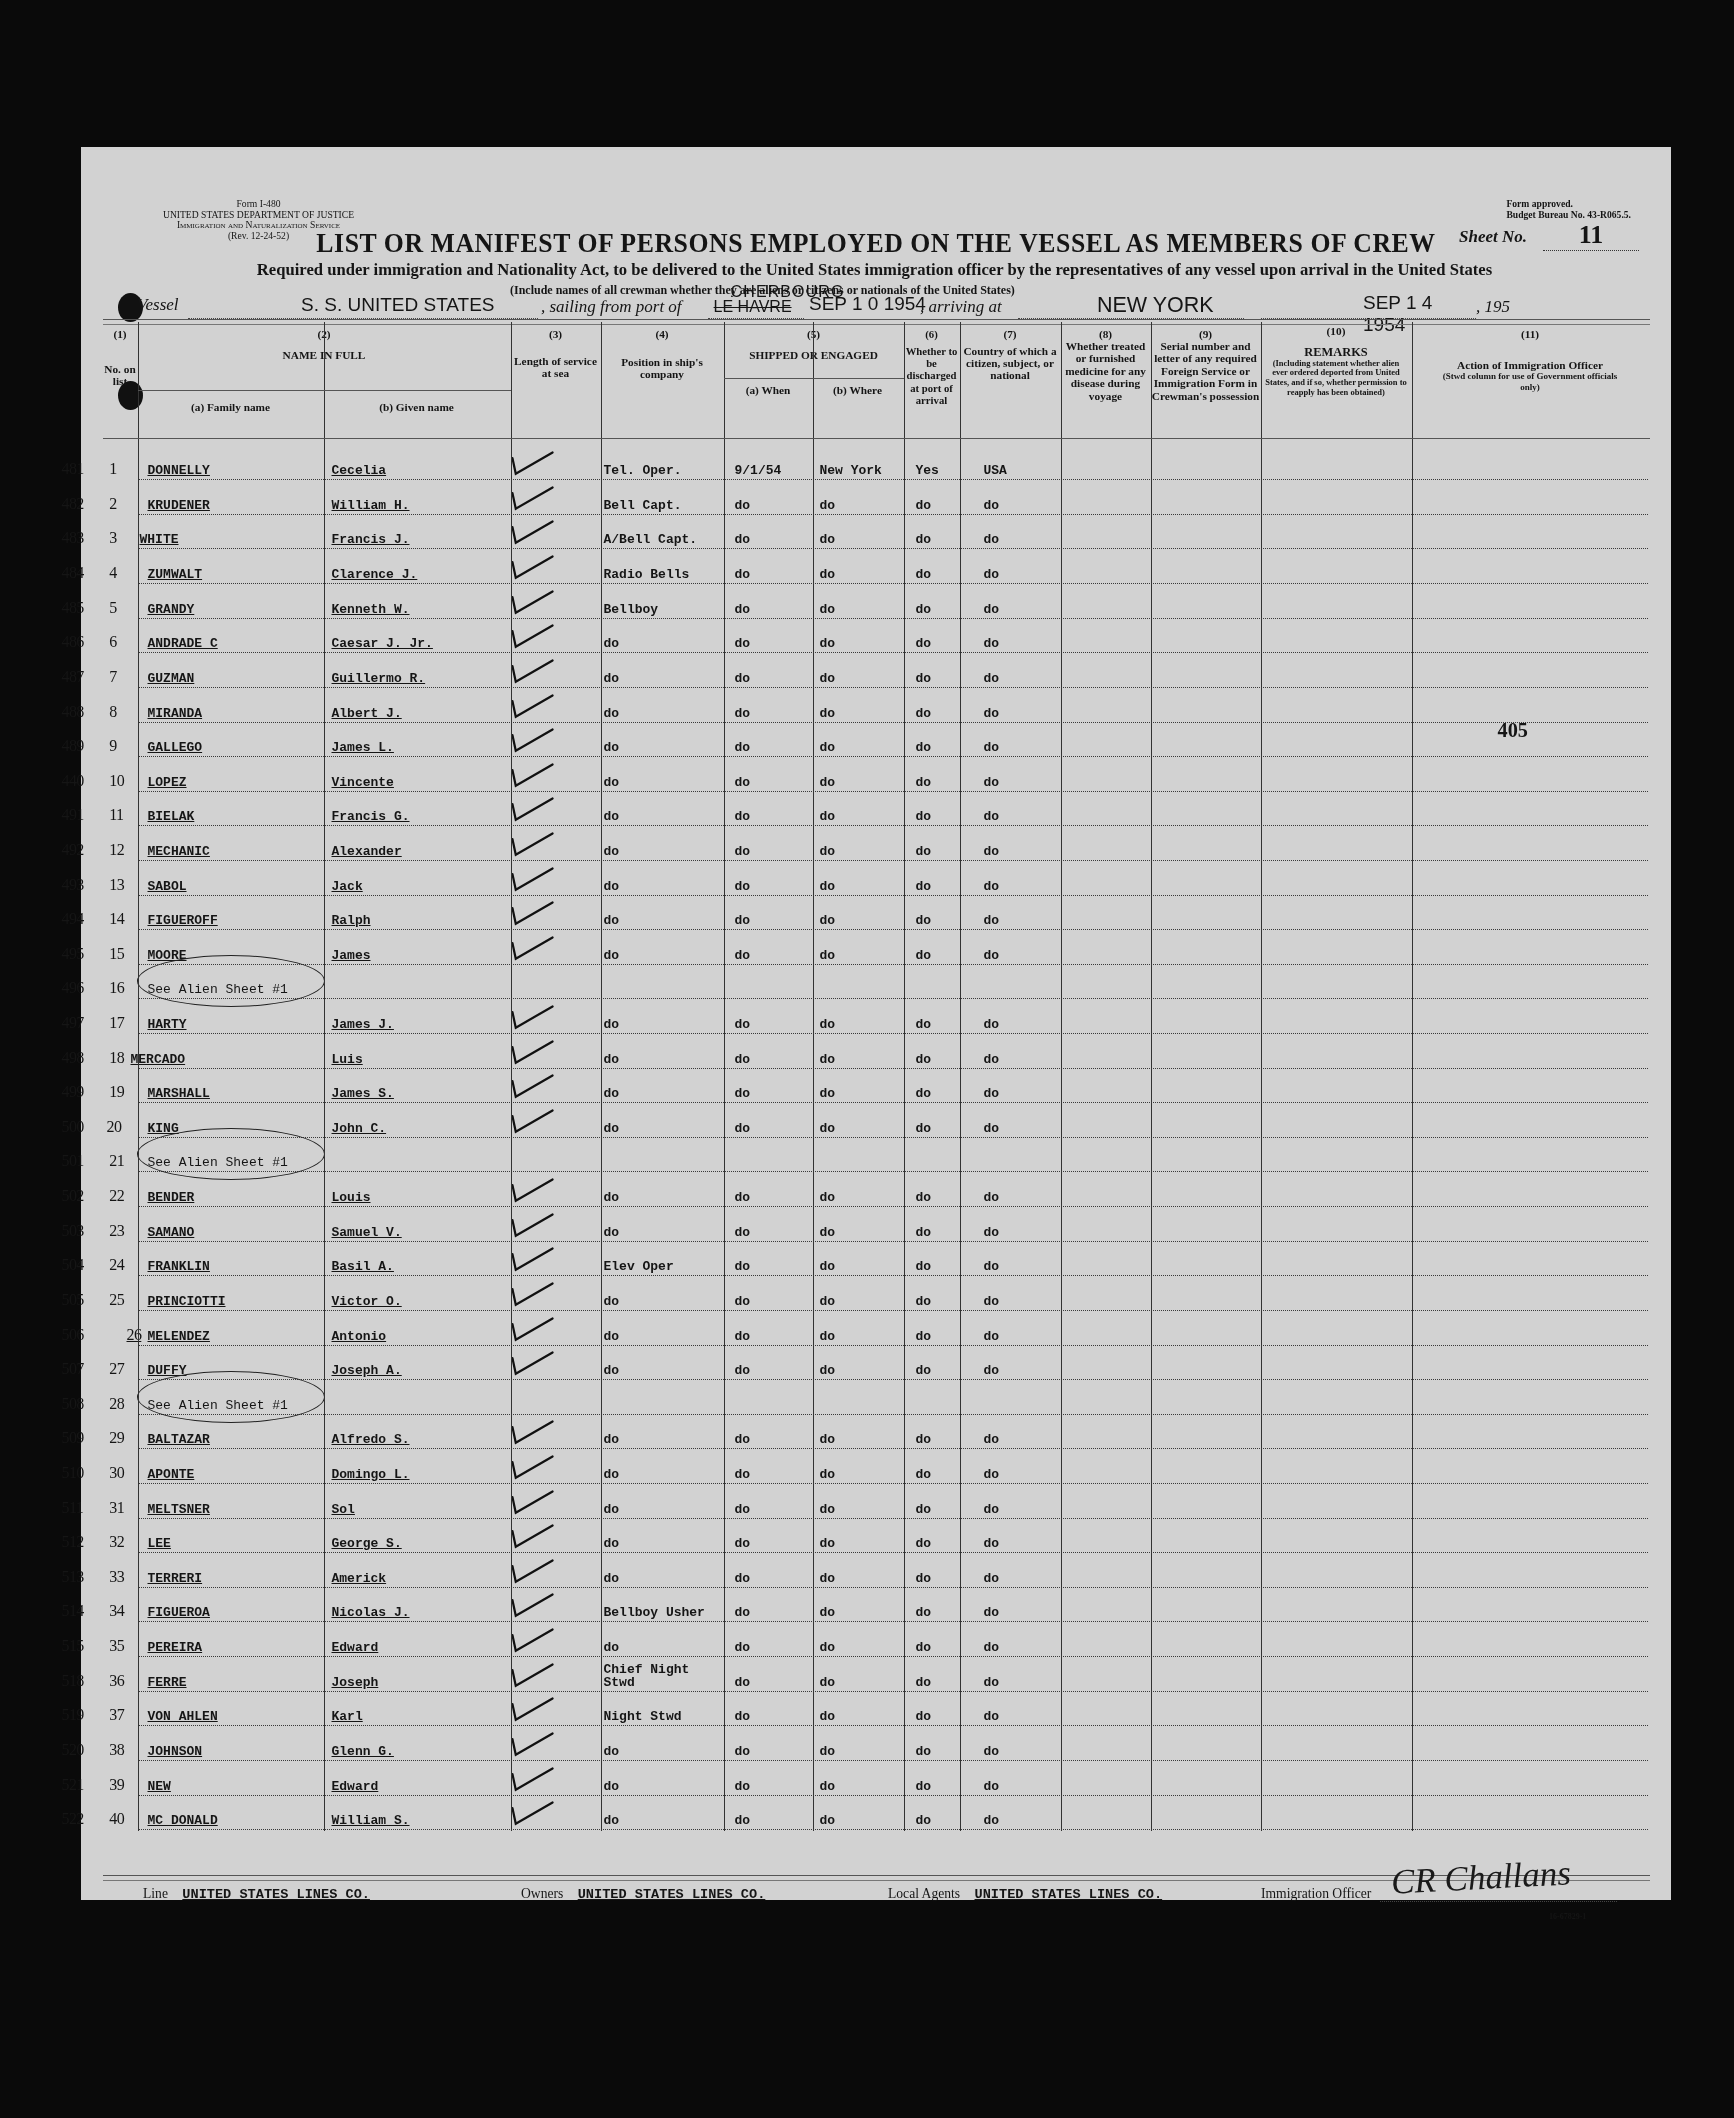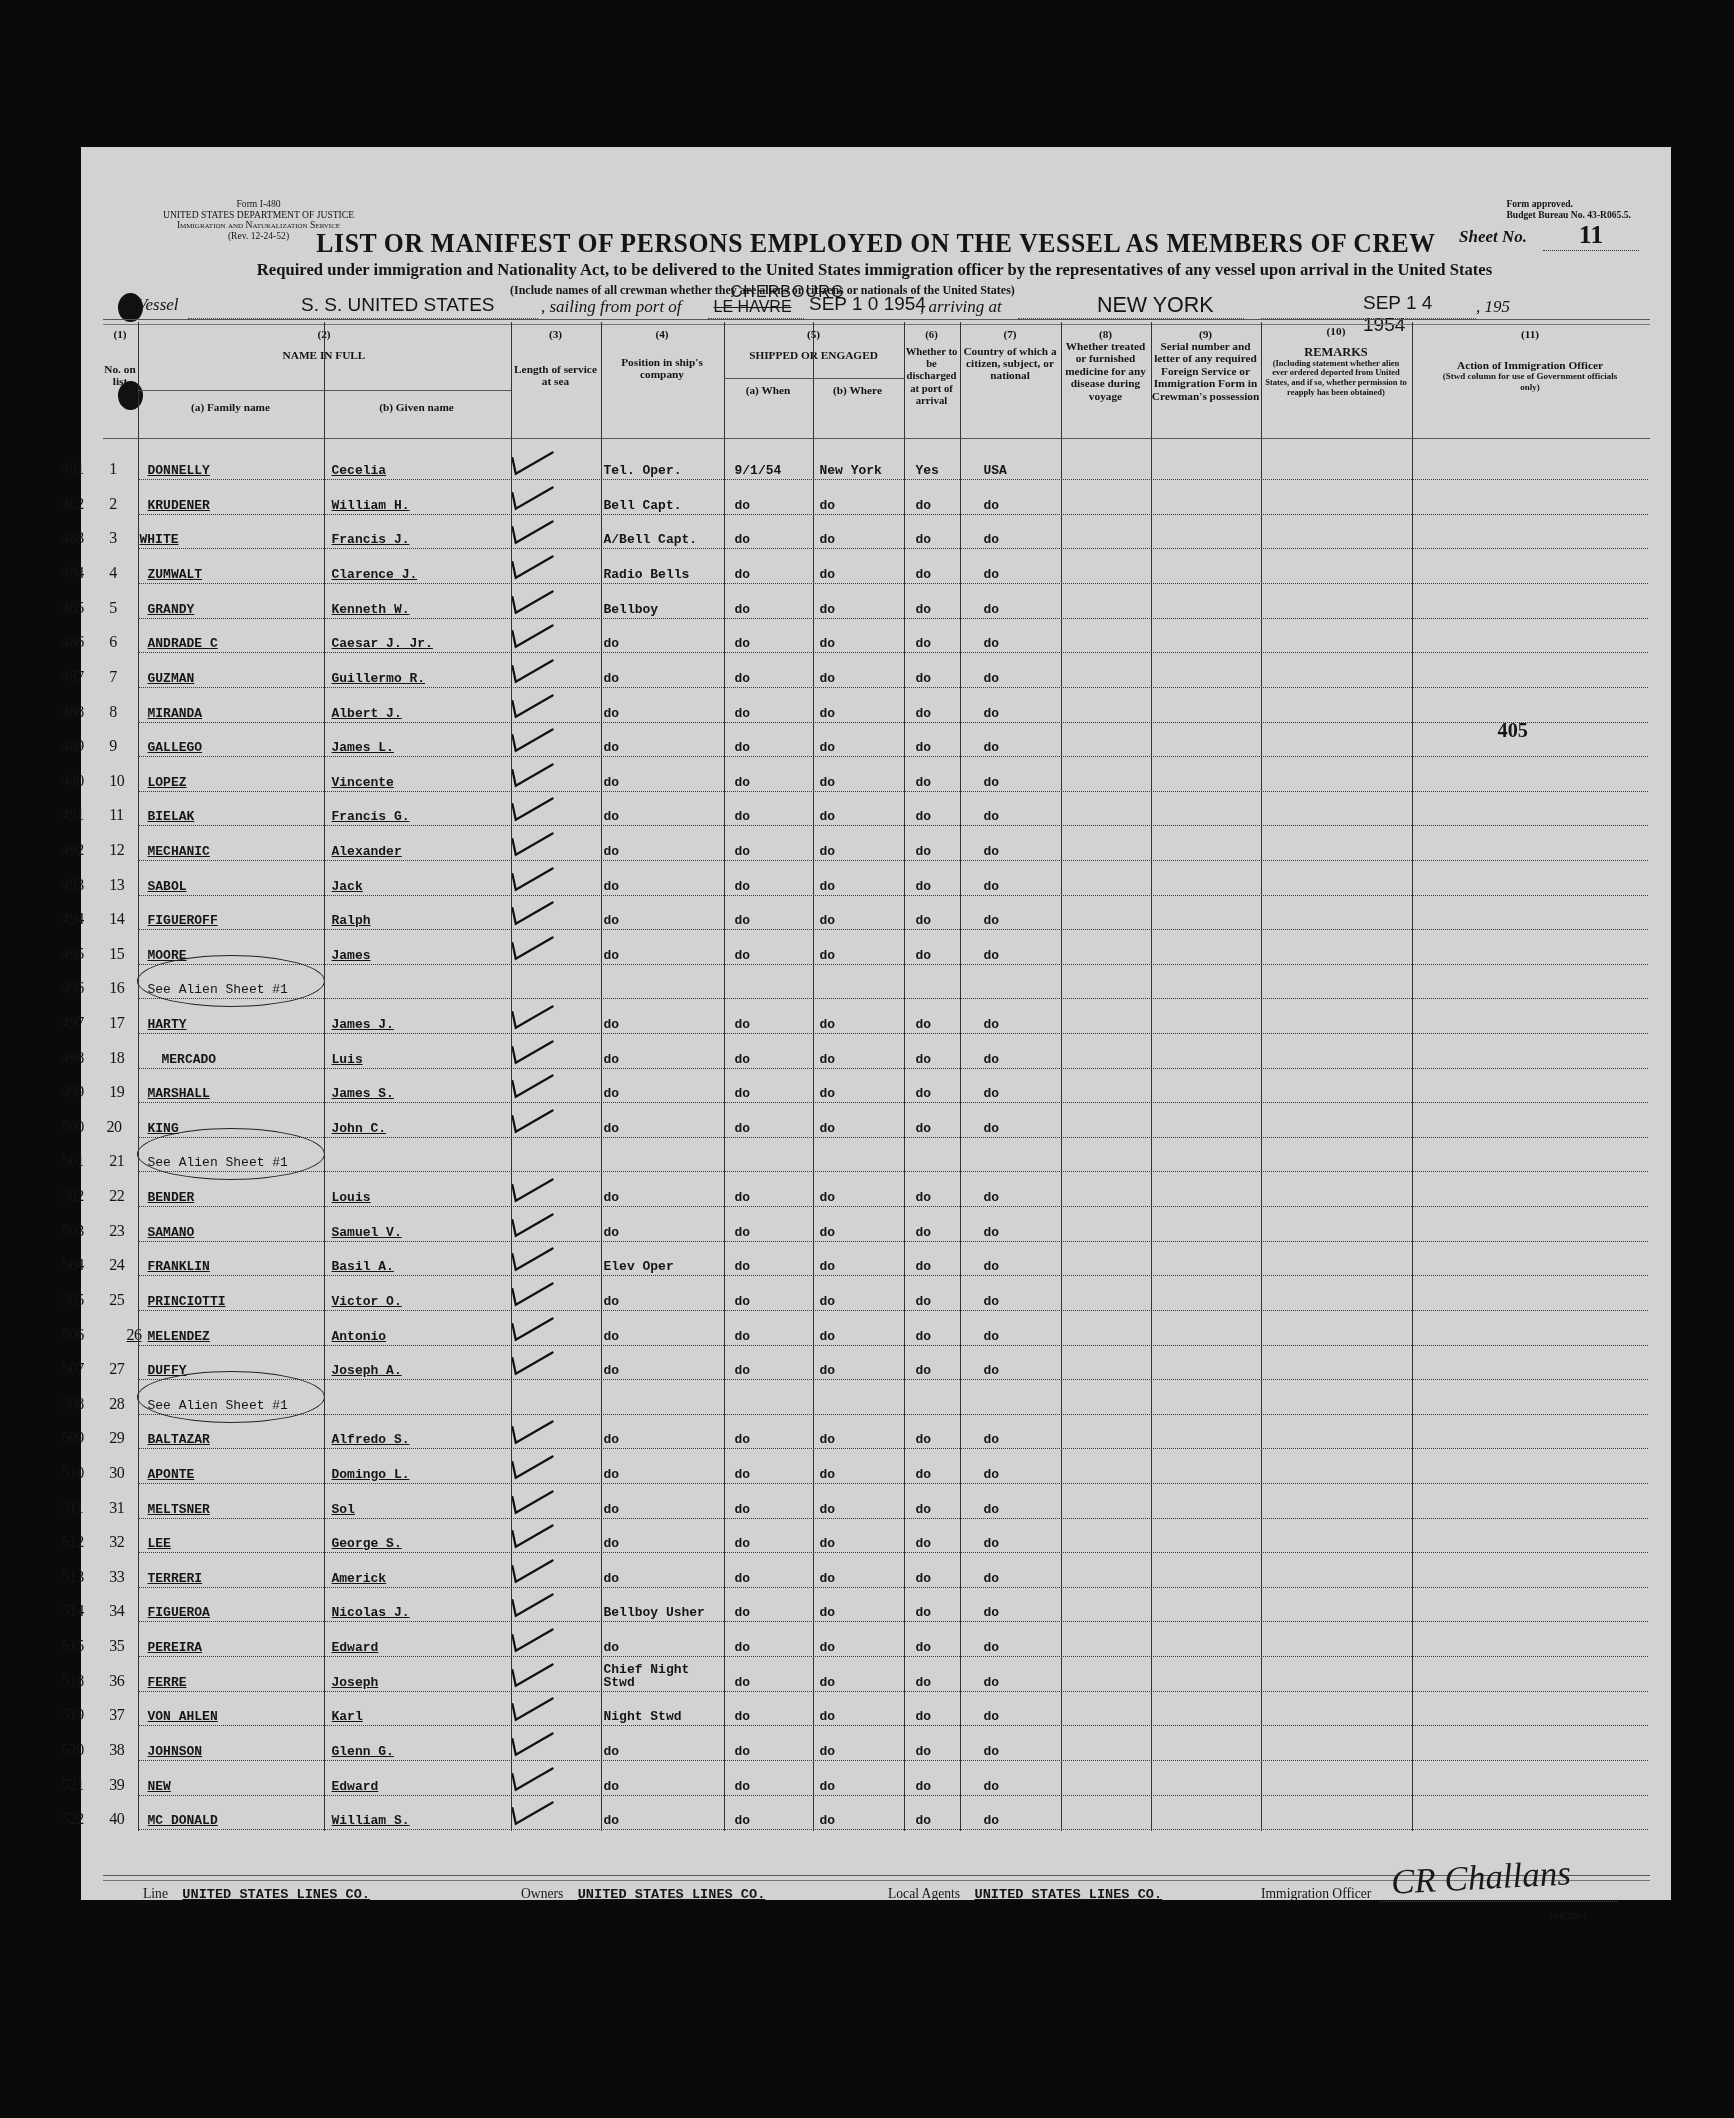--- a/index.html
+++ b/index.html
@@ -85,21 +85,21 @@
       <div style="margin-top:22.6px;">No. on list</div>
     </div>
     <div class="colhead serif" style="left:35px;top:5.6px;width:373px;">
       <div>(2)</div>
       <div style="margin-top:9px;">NAME IN FULL</div>
     </div>
     <div class="colhead serif" style="left:35px;top:79px;width:186px;">(a) Family name</div>
     <div class="colhead serif" style="left:221px;top:79px;width:186px;">(b) Given name</div>
     <div class="colhead serif" style="left:408px;top:5.6px;width:90px;">
       <div>(3)</div>
-      <div style="margin-top:23px;font-family:Liberation Serif, serif;">Length of service at sea</div>
+      <div style="margin-top:15px;font-family:Liberation Serif, serif;">Length of service at sea</div>
     </div>
     <div class="colhead serif" style="left:498px;top:5.6px;width:123px;">
       <div>(4)</div>
       <div style="margin-top:16px;">Position in ship's company</div>
     </div>
     <div class="colhead serif" style="left:621px;top:5.6px;width:180px;">
       <div>(5)</div>
       <div style="margin-top:9px;">SHIPPED OR ENGAGED</div>
     </div>
     <div class="colhead serif" style="left:621px;top:62px;width:89px;">(a) When</div>
@@ -382,21 +382,21 @@
           <span class="cell" style="left: 501px;">do</span>
           <span class="cell" style="left: 632px;">do</span>
           <span class="cell" style="left: 717px;">do</span>
           <span class="cell" style="left: 813px;">do</span>
           <span class="cell" style="left: 881px;">do</span>
         </div>
         <div class="row" style="top: 713px;">
           <div class="rowline"></div>
           <span class="listno" style="left: -41px;">498</span>
           <span class="listno" style="left: 6.8px;">18</span>
-          <span class="cell" style="left: 59px;  text-align: center;">MERCADO</span>
+          <span class="cell" style="left: 28px; text-decoration: underline; text-align: center;">MERCADO</span>
           <span class="cell" style="left: 229px; text-decoration: underline;">Luis</span>
           <svg class="check" viewBox="0 0 80 52">
             <path d="M4 18 L10 46 L76 8" fill="none" stroke="#111" stroke-width="4" stroke-linecap="round"></path>
           </svg>
           <span class="cell" style="left: 501px;">do</span>
           <span class="cell" style="left: 632px;">do</span>
           <span class="cell" style="left: 717px;">do</span>
           <span class="cell" style="left: 813px;">do</span>
           <span class="cell" style="left: 881px;">do</span>
         </div>

